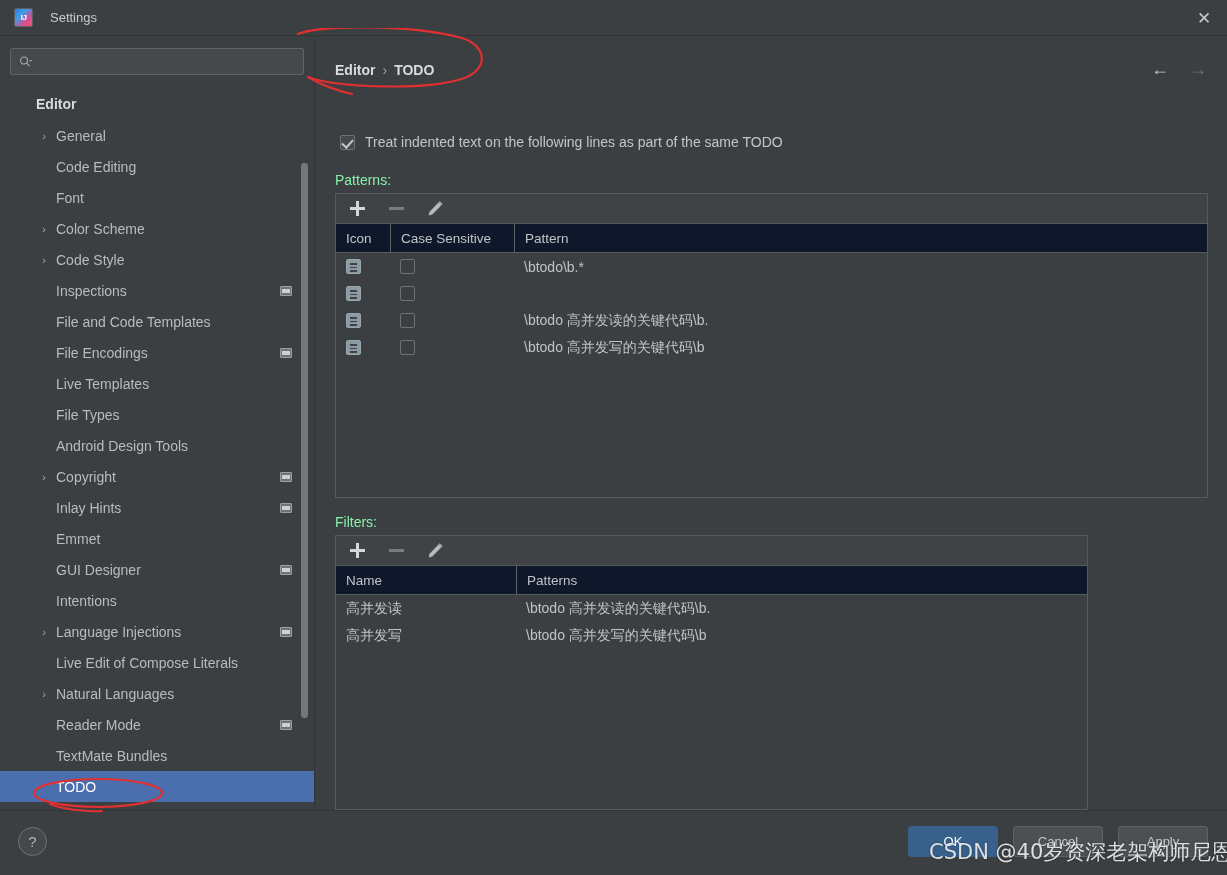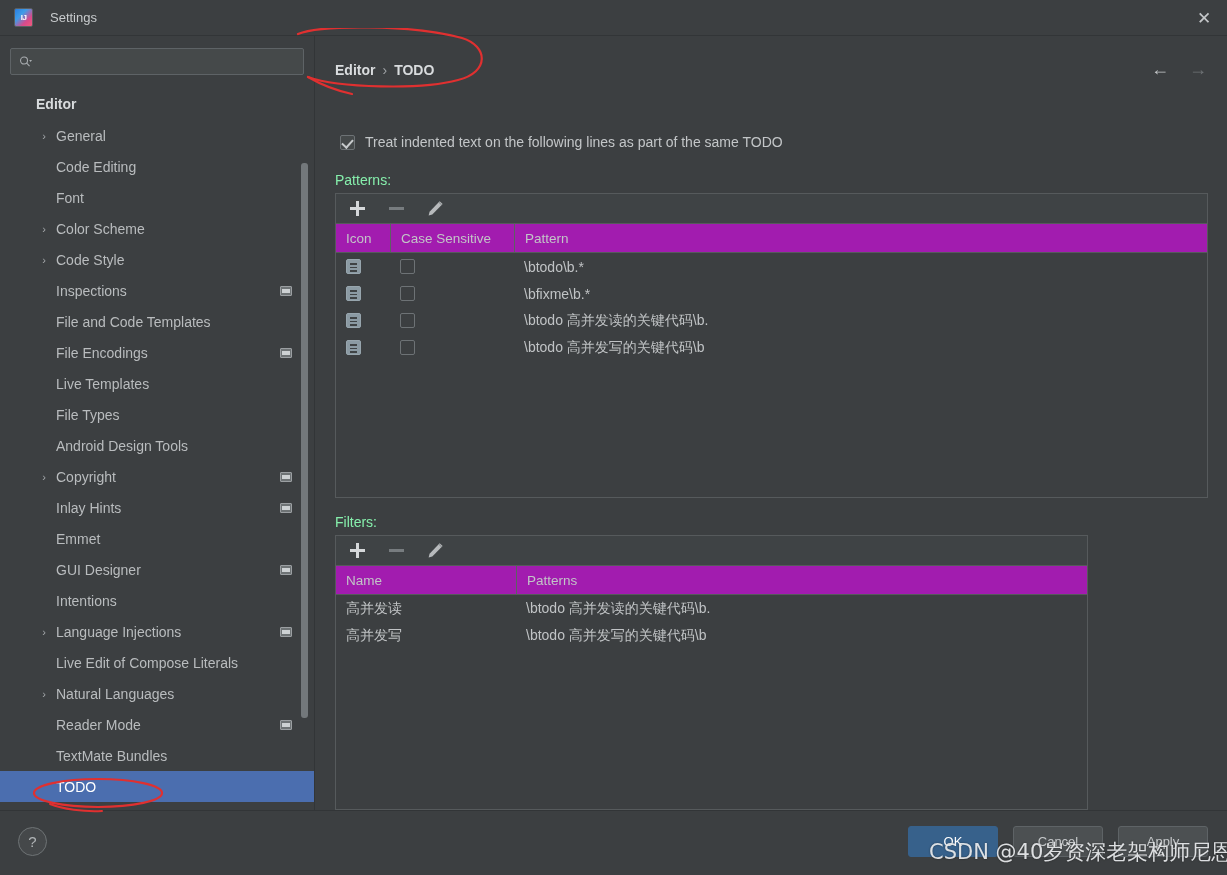--- a/index.html
+++ b/index.html
@@ -157,21 +157,21 @@
     content: ""; position: absolute; background: #d5d8da;
   }
   .ic-plus::before { left: 2px; right: 2px; top: 8px; height: 2.5px; }
   .ic-plus::after { top: 2px; bottom: 2px; left: 8px; width: 2.5px; }
   .ic-minus::before {
     content: ""; position: absolute; left: 2px; right: 2px; top: 8px;
     height: 2.5px; background: #777c7f;
   }
 
   .thead {
-    height: 29px; background: #a21caf; border-bottom: 1px solid #565a5c;
+    height: 29px; background: #0f172a; border-bottom: 1px solid #565a5c;
     display: flex; align-items: flex-start; color: #c2c5c7; font-size: 13.5px;
   }
   .th { height: 100%; display: flex; align-items: center; padding-left: 10px; }
   .th + .th { border-left: 1px solid #5d6163; }
 
   .trow { height: 27px; display: flex; align-items: center; font-size: 14px; color: #c0c3c5; }
   .td { display: flex; align-items: center; padding-left: 10px; height: 100%; }
 
   .pat-icon {
     width: 15px; height: 15px; background: #8b9aa3; border: 1px solid #97a5ad;
@@ -360,21 +360,20 @@
             <div class="td" style="width: 54px;">
               <div class="pat-icon">
                 <i></i>
                 <i></i>
                 <i></i>
               </div>
             </div>
             <div class="td" style="width: 124px;">
               <div class="cb-cell"></div>
             </div>
-            <div class="td" style="flex: 1 1 0%;">\bfixme\b.*</div>
           </div>
           <div class="trow">
             <div class="td" style="width: 54px;">
               <div class="pat-icon">
                 <i></i>
                 <i></i>
                 <i></i>
               </div>
             </div>
             <div class="td" style="width: 124px;">

